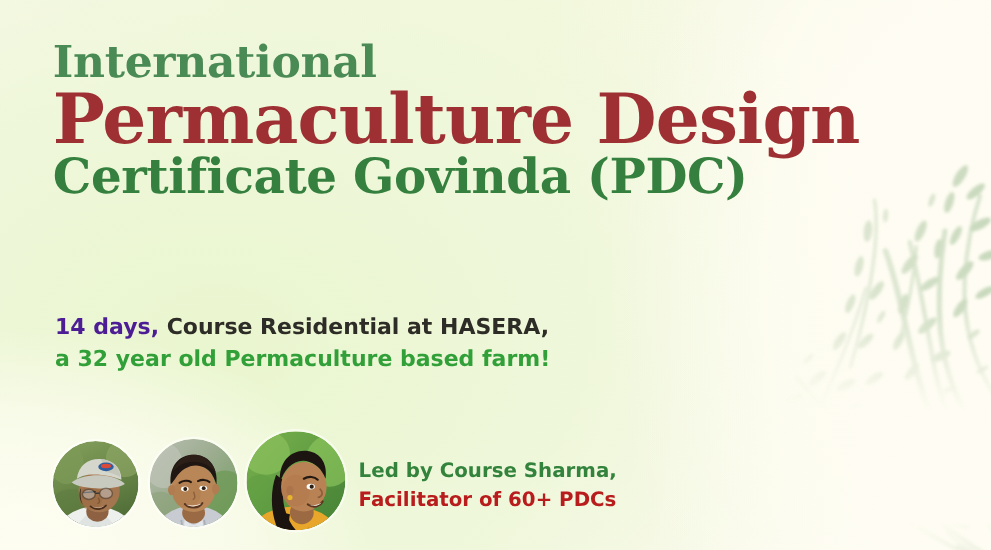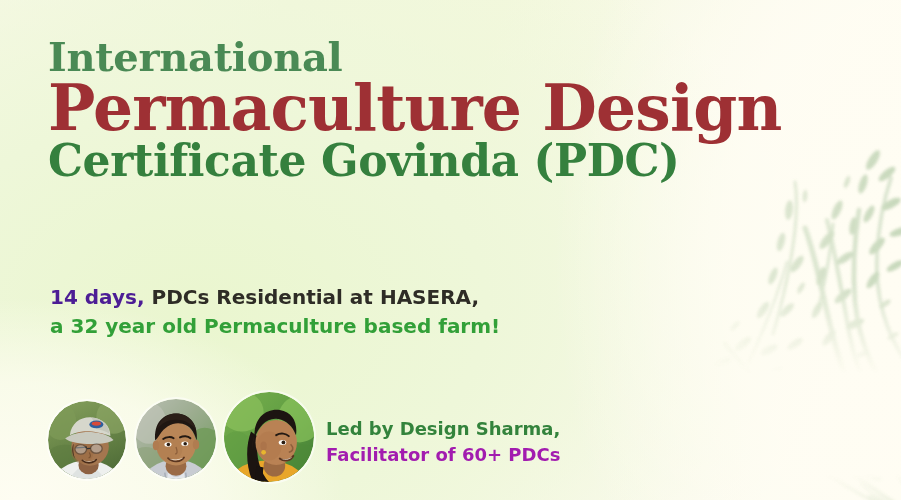--- a/index.html
+++ b/index.html
@@ -151,21 +151,21 @@
   }
   .led-line {
     margin: 0;
     font-family: "DejaVu Sans", "Liberation Sans", sans-serif;
     font-weight: bold;
     font-size: 18px;
     line-height: 26px;
     white-space: nowrap;
   }
   .led-1 { color: #33833c; }
-  .led-2 { color: #a21caf; }
+  .led-2 { color: #b91c1c; }
 </style>
 </head>
 <body>
 
 <div class="poster">
 
   <div class="bg-base"></div>
   <div class="bg-warm-right"></div>
   <div class="bg-bottom-left"></div>
 
@@ -290,21 +290,21 @@
 
     <div class="headline-block">
       <h1 class="hl hl-1">International</h1>
       <h1 class="hl hl-2">Permaculture Design</h1>
       <h1 class="hl hl-3">Certificate Govinda (PDC)</h1>
     </div>
 
 
     <div class="sub-block">
       <p class="sub-line">
-        <span class="t-red">14 days,</span><span class="t-dark"> PDCs Residential at HASERA,</span>
+        <span class="t-red">14 days,</span><span class="t-dark"> Course Residential at HASERA,</span>
       </p>
       <p class="sub-line t-green">a 32 year old Permaculture based farm!</p>
     </div>
 
     <div class="facilitator-row">
 
       <div class="avatars">
 
         <div class="avatar avatar-1">
           <svg viewBox="0 0 100 100" xmlns="http://www.w3.org/2000/svg">
@@ -451,20 +451,20 @@
 
               <path d="M62 74 C68 78 74 76 77 71" stroke="#5a3620" stroke-width="2.2" fill="none" stroke-linecap="round"></path>
               <path d="M63 74 C68 76.5 73 75.5 76 72 C71 75 67 75.5 63 74 Z" fill="#f6f1ea"></path>
             </g>
           </svg>
         </div>
 
       </div>
 
       <div class="led-block">
-        <p class="led-line led-1">Led by Design Sharma,</p>
+        <p class="led-line led-1">Led by Course Sharma,</p>
         <p class="led-line led-2">Facilitator of 60+ PDCs</p>
       </div>
 
     </div>
 
   </div>
 </div>
 
 </body></html>

